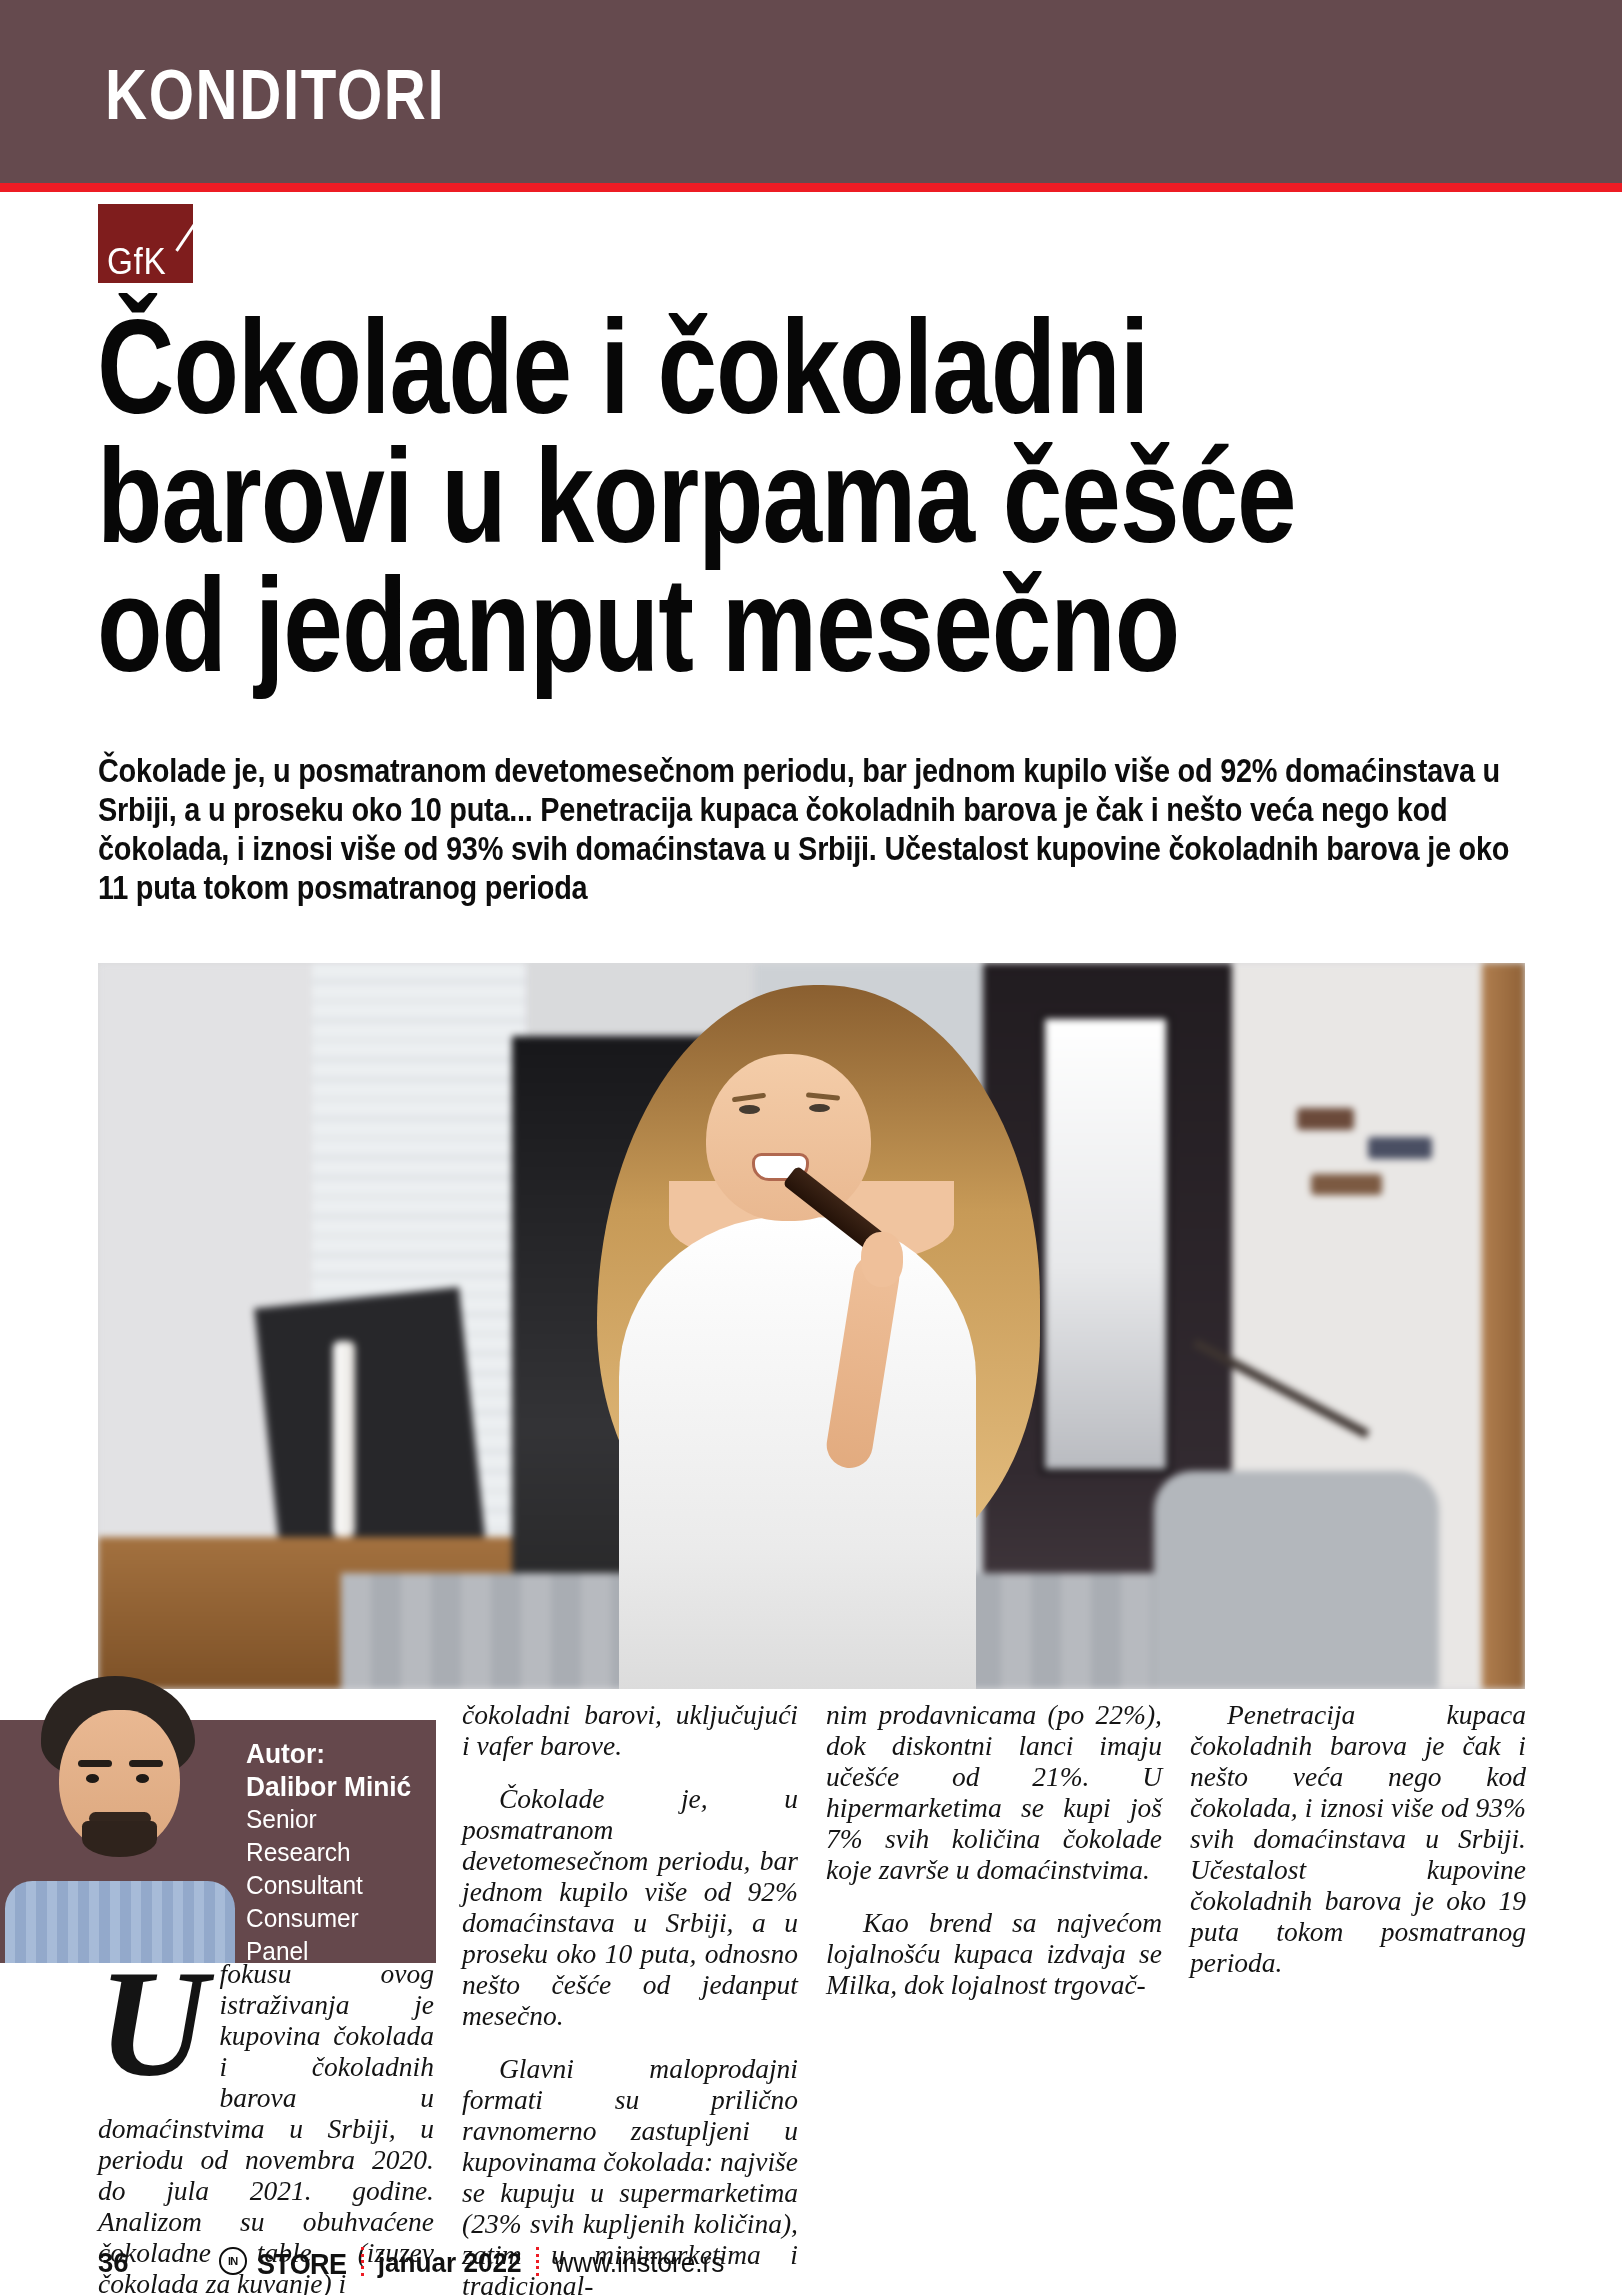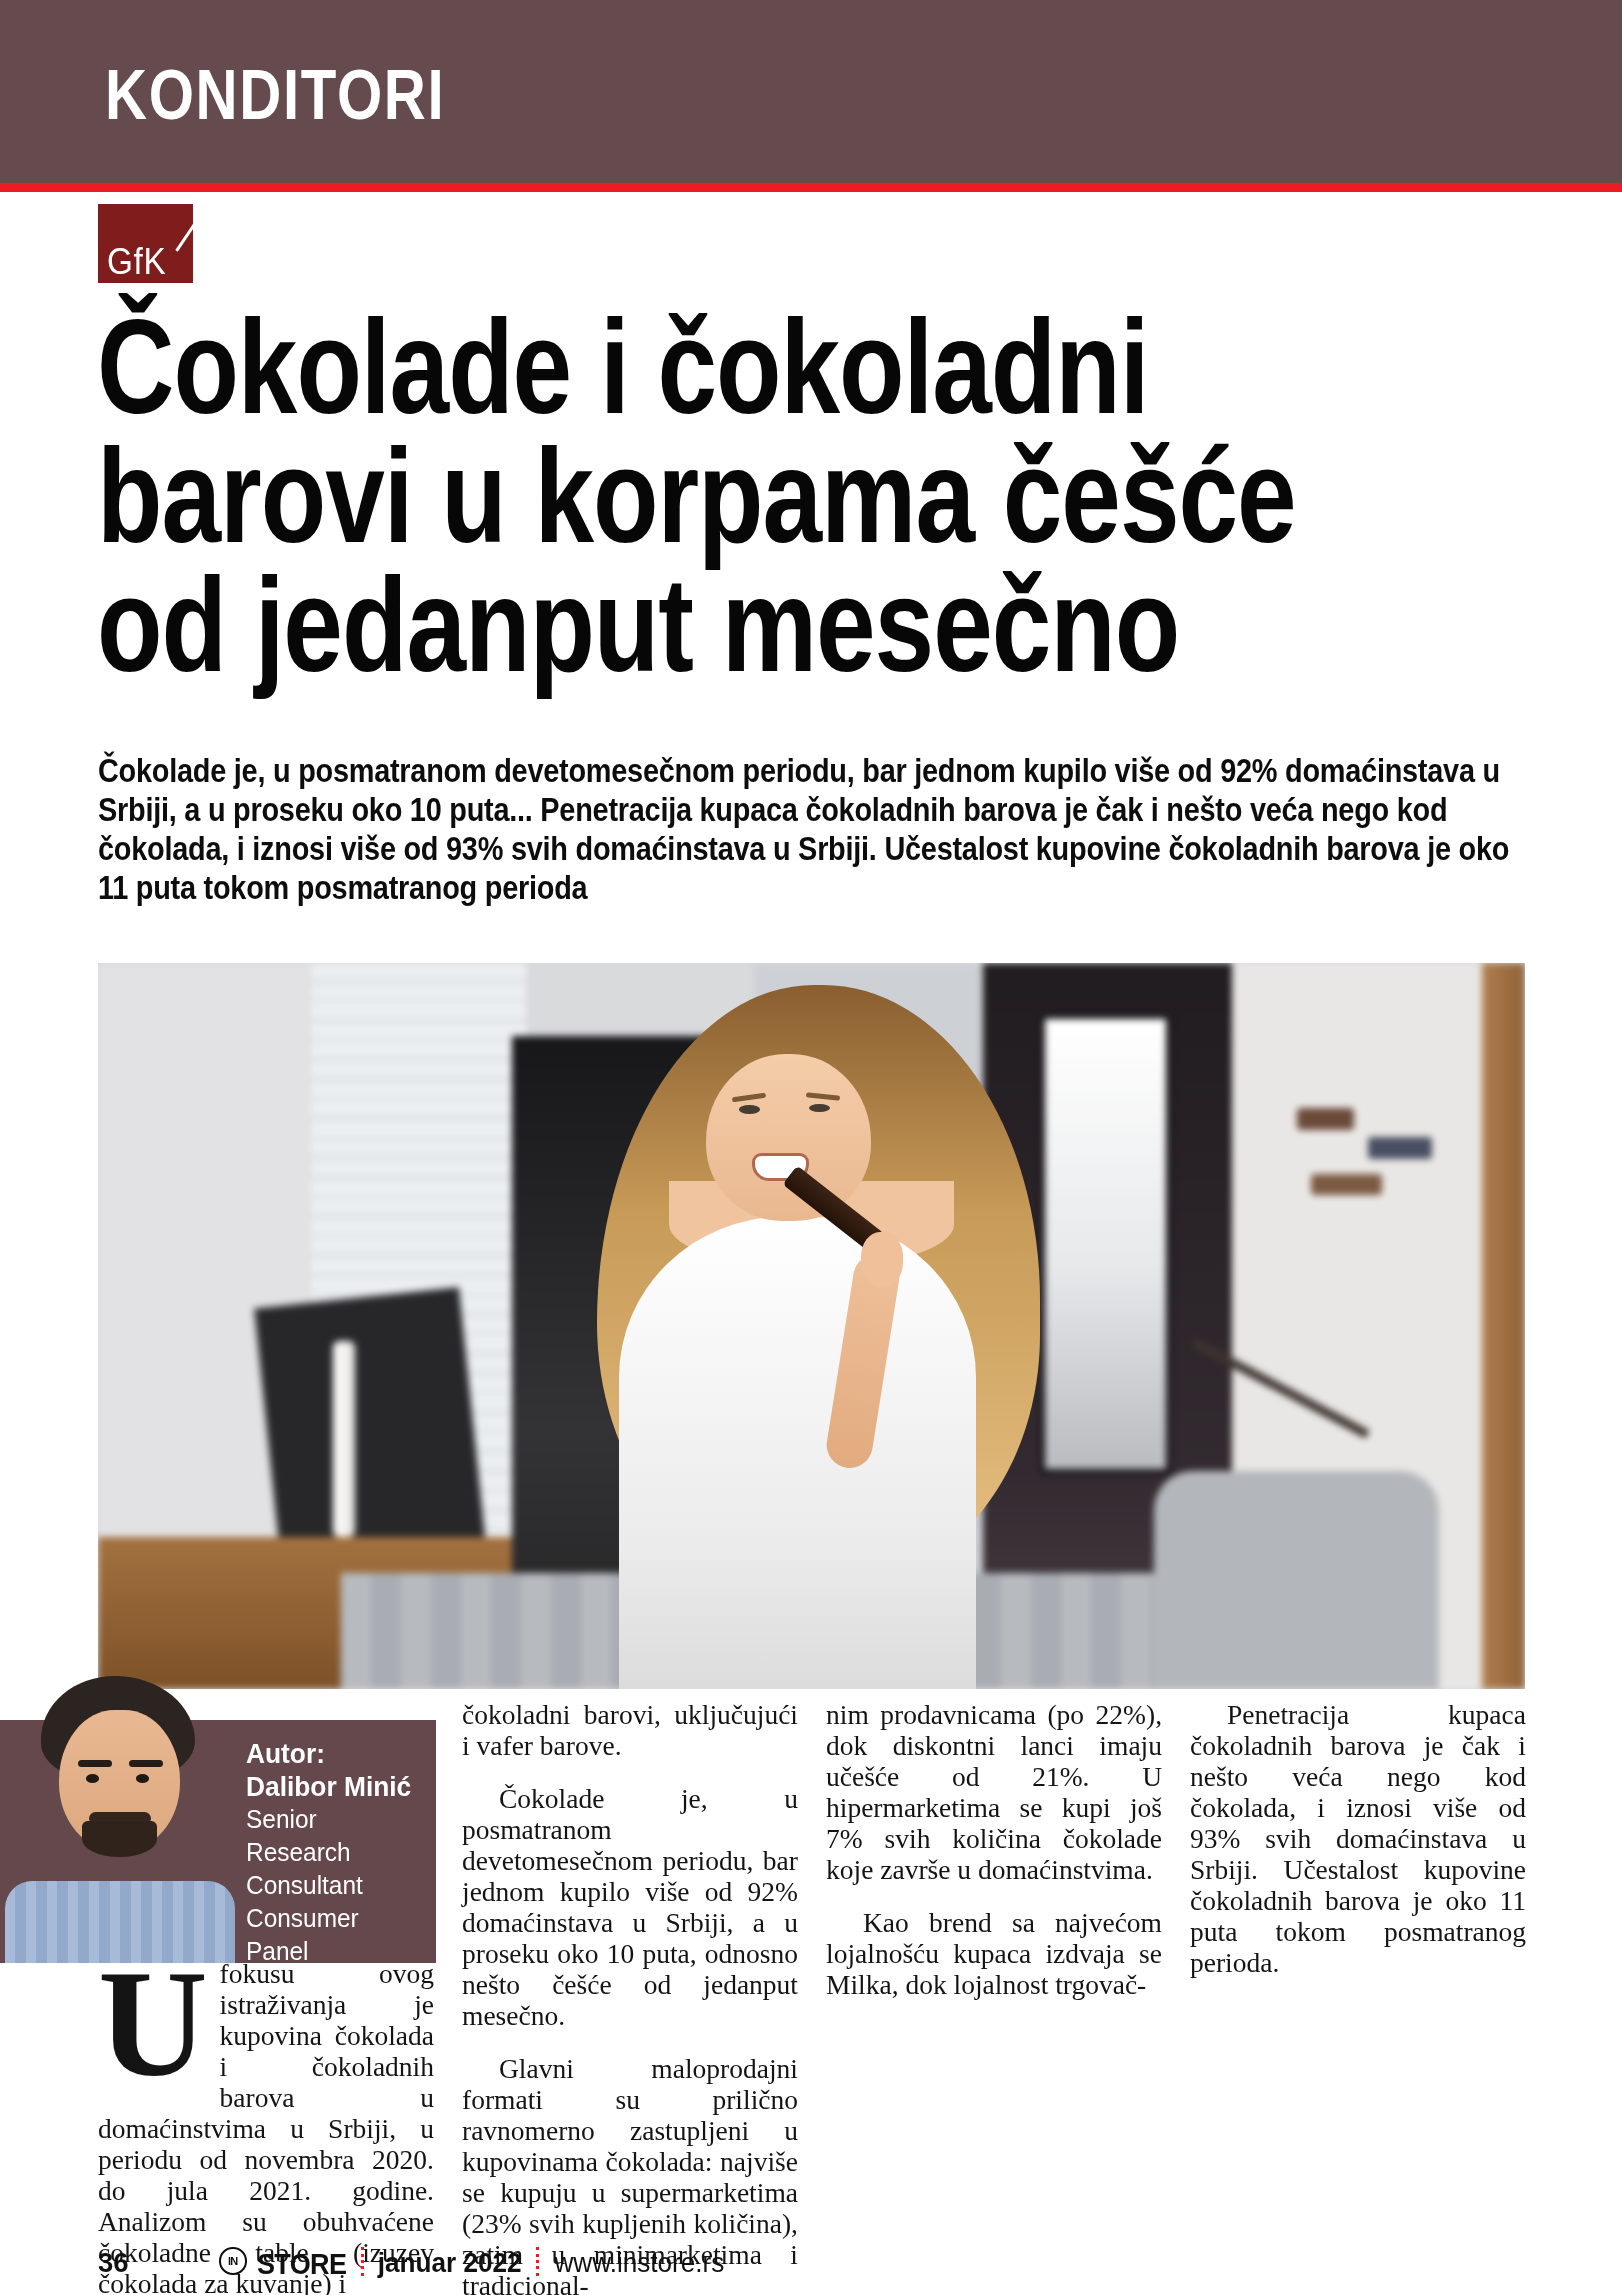--- a/index.html
+++ b/index.html
@@ -83,21 +83,21 @@
   .man-beard{left:77px;top:145px;width:75px;height:36px;background:#2f231c;border-radius:6.5px 6.5px 58% 58%;}
   .man-shirt{left:0;bottom:0;width:230px;height:82px;border-radius:27.5px 27.5px 0 0;
      background:repeating-linear-gradient(90deg,#a7bbd8 0 10.5px,#93a9cb 10.5px 21px);}
   .author-text{position:absolute;left:246px;top:17px;color:#ffffff;font-size:26px;line-height:33px;
      transform:scaleX(.94);transform-origin:0 0;}
   .author-text .b{font-weight:700;font-size:28px;}
 
   
   .col{position:absolute;width:336px;font-family:"Liberation Serif",serif;font-size:27.5px;
        line-height:31px;color:#141414;text-align:justify;}
-  .col p{margin:0 0 22px 0;}
+  .col p{margin:0 0 22px 0;font-style:italic;}
   .col p.ind{text-indent:37px;}
   .col1{left:98px;top:1958px;}
   .col2{left:462px;top:1699px;}
   .col3{left:826px;top:1699px;}
   .col4{left:1190px;top:1699px;}
   .dropcap{float:left;font-family:"Liberation Serif",serif;font-weight:700;
            font-size:152px;line-height:118px;padding:6.5px 11.8px 0 0;}
 
   
   .footer{position:absolute;left:98px;top:2247px;display:flex;align-items:flex-start;color:#111;}
@@ -196,21 +196,21 @@
   <div class="col col2">
     <p>čokoladni barovi, uključujući i vafer barove.</p>
     <p class="ind">Čokolade je, u posmatranom devetomesečnom periodu, bar jednom kupilo više od 92% domaćinstava u Srbiji, a u proseku oko 10 puta, odnosno nešto češće od jedanput mesečno.</p>
     <p class="ind">Glavni maloprodajni formati su prilično ravnomerno zastupljeni u kupovinama čokolada: najviše se kupuju u supermarketima (23% svih kupljenih količina), zatim u minimarketima i tradicional-</p>
   </div>
   <div class="col col3">
     <p>nim prodavnicama (po 22%), dok diskontni lanci imaju učešće od 21%. U hipermarketima se kupi još 7% svih količina čokolade koje završe u domaćinstvima.</p>
     <p class="ind">Kao brend sa najvećom lojalnošću kupaca izdvaja se Milka, dok lojalnost trgovač-</p>
   </div>
   <div class="col col4">
-    <p class="ind">Penetracija kupaca čokoladnih barova je čak i nešto veća nego kod čokolada, i iznosi više od 93% svih domaćinstava u Srbiji. Učestalost kupovine čokoladnih barova je oko 11 puta tokom posmatranog perioda.</p>
+    <p class="ind">Penetracija kupaca čokoladnih barova je čak i nešto veća nego kod čokolada, i iznosi više od 93% svih domaćinstava u Srbiji. Učestalost kupovine čokoladnih barova je oko 19 puta tokom posmatranog perioda.</p>
   </div>
 
   <div class="footer">
     <div class="pageno">36</div>
     <div class="in-circle">IN</div>
     <div class="store">STORE</div>
     <div class="dotsep"></div>
     <div class="issue">januar 2022</div>
     <div class="dotsep"></div>
     <div class="site">www.instore.rs</div>

